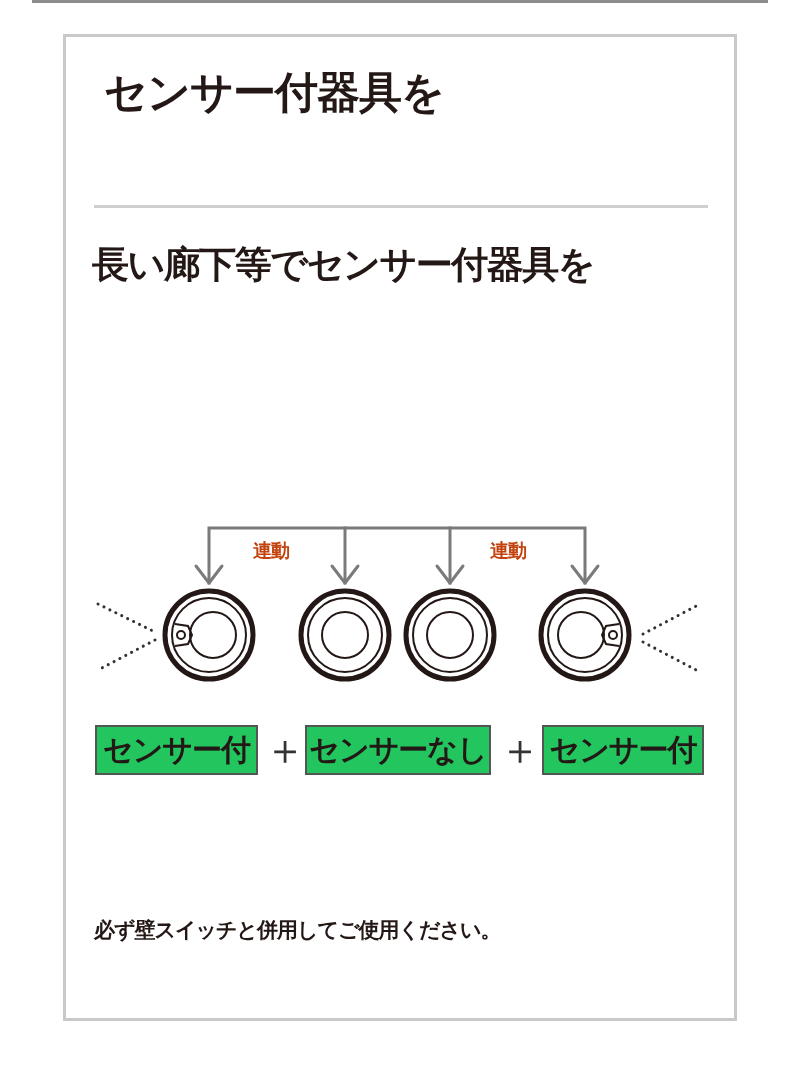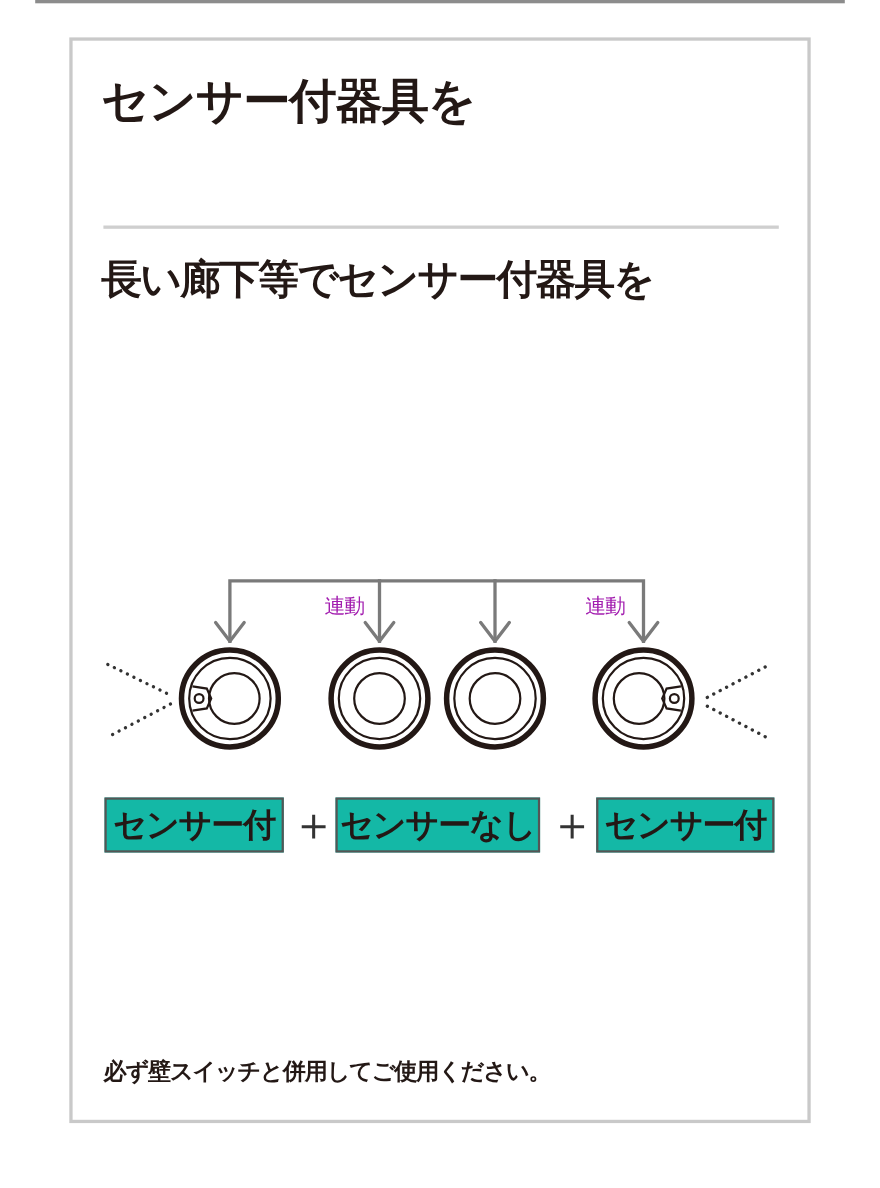--- a/index.html
+++ b/index.html
@@ -10,52 +10,51 @@
     }
     .top-rule {
       position: absolute; left: 32px; top: 0px; width: 736px; height: 3px;
       background: #8c8c8c;
     }
     .panel {
       position: absolute; left: 63px; top: 34px; width: 668px; height: 981px;
       border: 3px solid #c9c9c9; background: #fff;
     }
     .heading {
-      position: absolute; left: 92px; top: 64px; width: 620px;
+      position: absolute; left: 104px; top: 64px; width: 620px;
       font-size: 43px; font-weight: bold; line-height: 57px; letter-spacing: -1px;
       margin: 0;
     }
     .heading span { display: block; white-space: nowrap; }
     .divider {
       position: absolute; left: 94px; top: 205px; width: 614px; height: 3px;
       background: #cfcfcf;
     }
     .body-text {
-      position: absolute; left: 92px; top: 226px; width: 630px;
+      position: absolute; left: 92px; top: 237px; width: 630px;
       font-size: 37px; font-weight: bold; line-height: 55px; letter-spacing: -1.5px;
     }
     .body-text span { display: block; white-space: nowrap; }
     svg.diagram { position: absolute; left: 0; top: 0; }
     .label-box {
       position: absolute; top: 725px; height: 50px; box-sizing: border-box;
       border: 2px solid #555; display: flex; align-items: center; justify-content: center;
       font-size: 30px; font-weight: bold; letter-spacing: -1px; white-space: nowrap;
-      background: #14b8a6;
+      background: #22c55e;
     }
     .plus {
       position: absolute; top: 722px; width: 36px; height: 56px;
       font-size: 42px; line-height: 56px; text-align: center; color: #333;
     }
     .link-label {
-      position: absolute; font-size: 19px; font-weight: normal; color: #a21caf;
+      position: absolute; font-size: 19px; font-weight: bold; color: #c2410c;
       letter-spacing: -1px;
-      margin-left: 42px;
     }
     .footnote {
-      position: absolute; left: 94px; top: 960px; font-size: 21px; font-weight: bold;
+      position: absolute; left: 94px; top: 916px; font-size: 21px; font-weight: bold;
       letter-spacing: -1px; white-space: nowrap;
     }
   </style>
 </head>
 <body>
 
 <div class="top-rule"></div>
 
 <div class="panel"></div>
 

